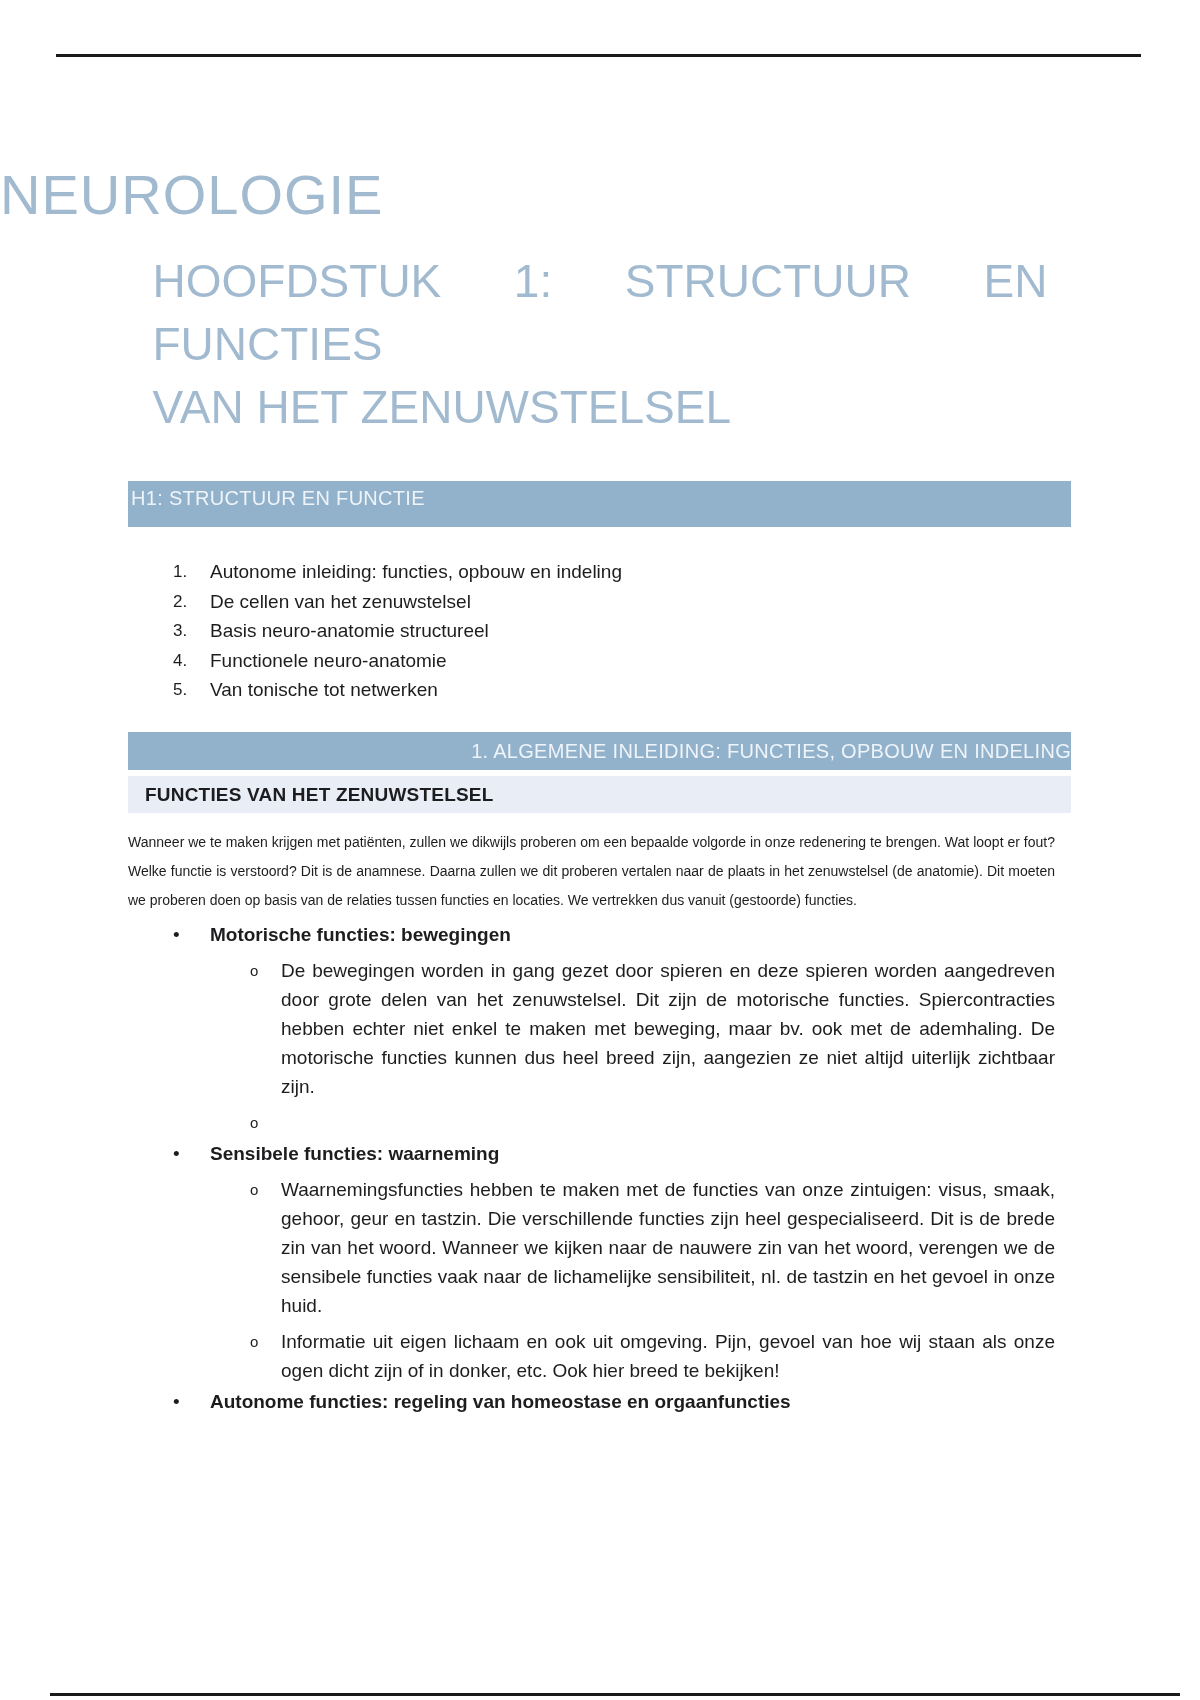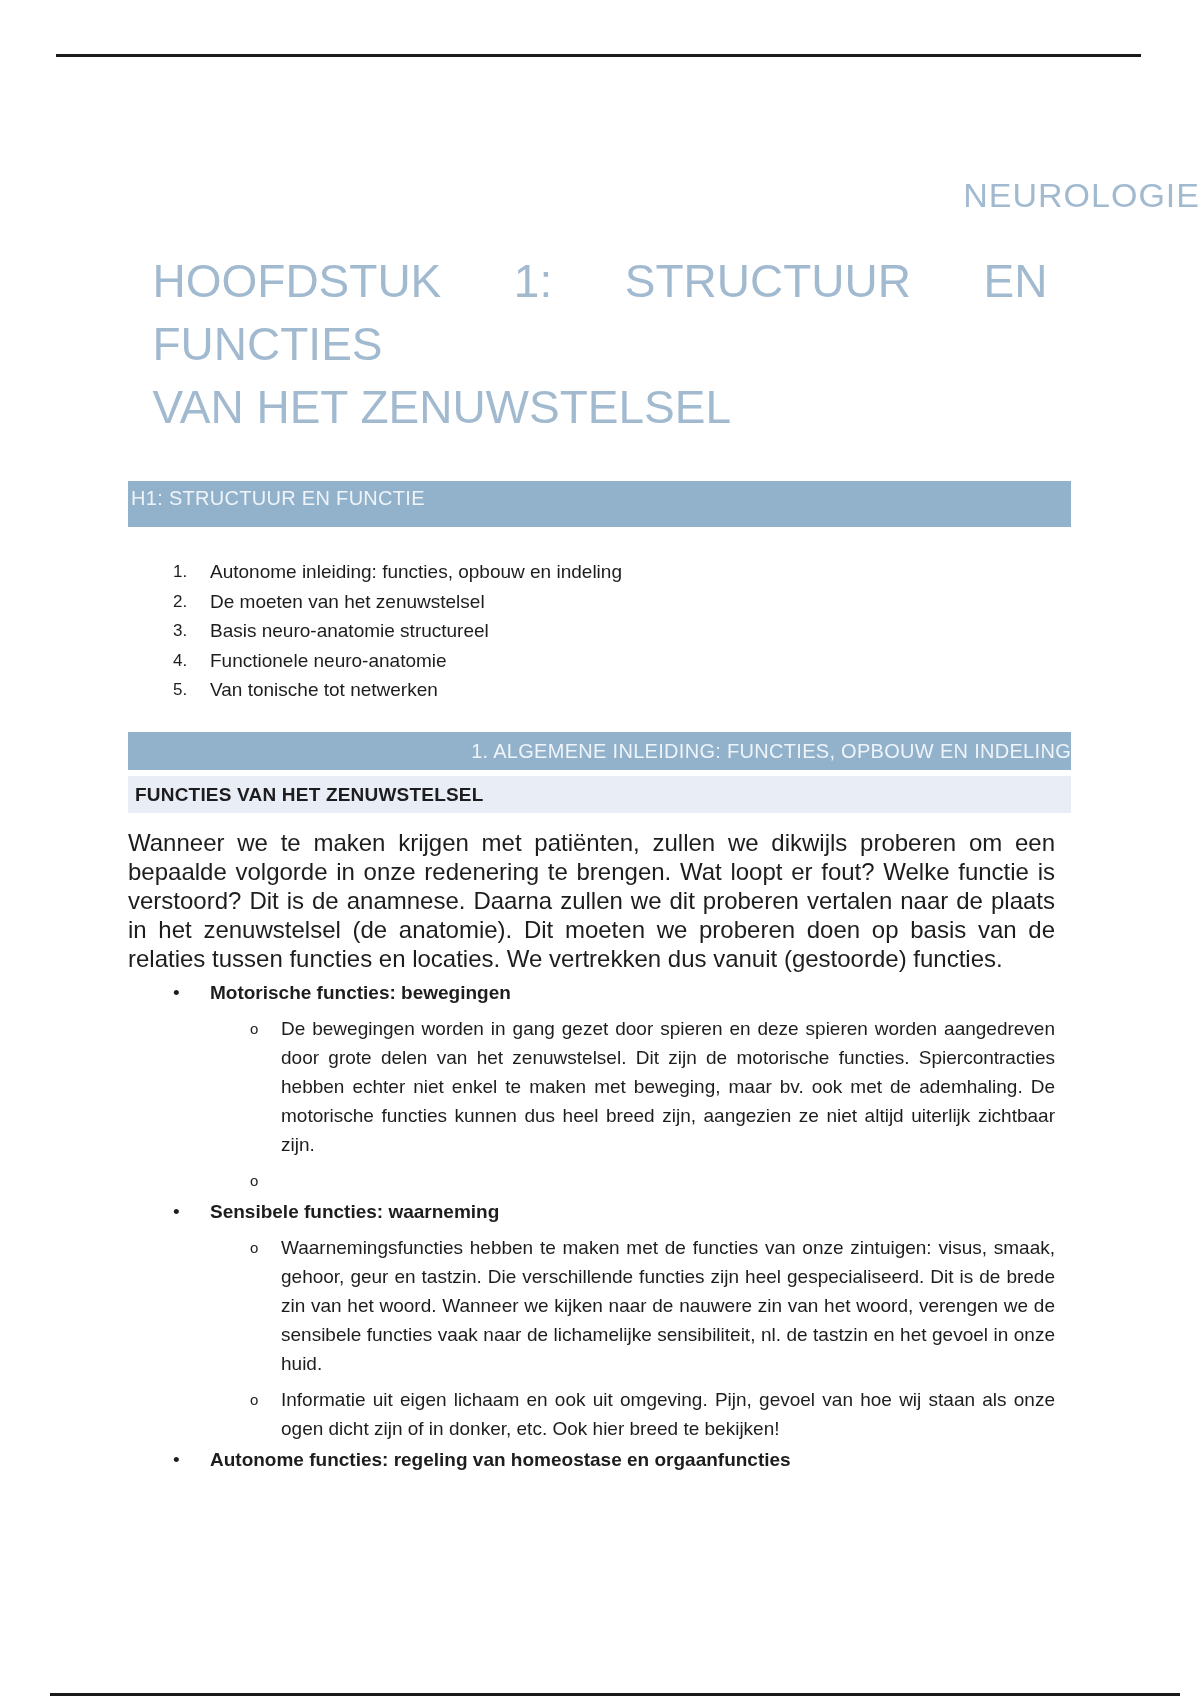--- a/index.html
+++ b/index.html
@@ -17,22 +17,22 @@
   .rule {
     position: absolute;
     height: 3px;
     background: var(--rule-color, #1a1a1a);
   }
   .rule-top    { top: 54px;  left: 56px; width: 1085px; }
   .rule-bottom { top: 1693px; left: 50px; width: 1130px; }
 
   .doc-title {
     margin: 172px auto 0 auto;
-    text-align: right;
-    font-size: 34px;
+    text-align: left;
+    font-size: 56px;
     line-height: 46px;
     font-weight: 400;
     letter-spacing: 1px;
     color: var(--title-color, #a2bad0);
   }
   .chapter-title {
     margin: 32px auto 0 auto;
     width: 895px;
     font-size: 46px;
     line-height: 63px;
@@ -57,40 +57,40 @@
   .subbanner {
     width: 943px;
     margin-top: 6px;
     height: 37px;
     line-height: 38px;
     background: var(--subbanner-bg, #e9eef6);
     color: var(--body-text, #1d1d1f);
     font-size: 19px;
     font-weight: 700;
     letter-spacing: 0.2px;
-    padding-left: 7px;
+    padding-left: 17px;
   }
 
   .toc { list-style: none; margin-top: 30px; }
   .toc li {
     display: flex;
     line-height: 29.5px;
     font-size: 19px;
   }
   .toc .num {
     width: 37px;
     margin-left: 45px;
     font-size: 17px;
     flex: 0 0 auto;
   }
 
   .body-par {
     width: 927px;
     margin-top: 15px;
-    font-size: 24px;
+    font-size: 14px;
     line-height: 29px;
     text-align: justify;
   }
 
   .blist { list-style: none; margin-top: 5px; width: 927px; }
   .blist li { display: flex; font-size: 19px; line-height: 29px; }
   .li-l1 { margin-top: 2px; }
   .li-l1 .marker {
     flex: 0 0 auto;
     width: 37px;
@@ -125,21 +125,21 @@
 
     <div class="banner banner-h1">H1: STRUCTUUR EN FUNCTIE</div>
 
     <ol class="toc">
       <li>
         <span class="num">1.</span>
         <span>Autonome inleiding: functies, opbouw en indeling</span>
       </li>
       <li>
         <span class="num">2.</span>
-        <span>De moeten van het zenuwstelsel</span>
+        <span>De cellen van het zenuwstelsel</span>
       </li>
       <li>
         <span class="num">3.</span>
         <span>Basis neuro-anatomie structureel</span>
       </li>
       <li>
         <span class="num">4.</span>
         <span>Functionele neuro-anatomie</span>
       </li>
       <li>

